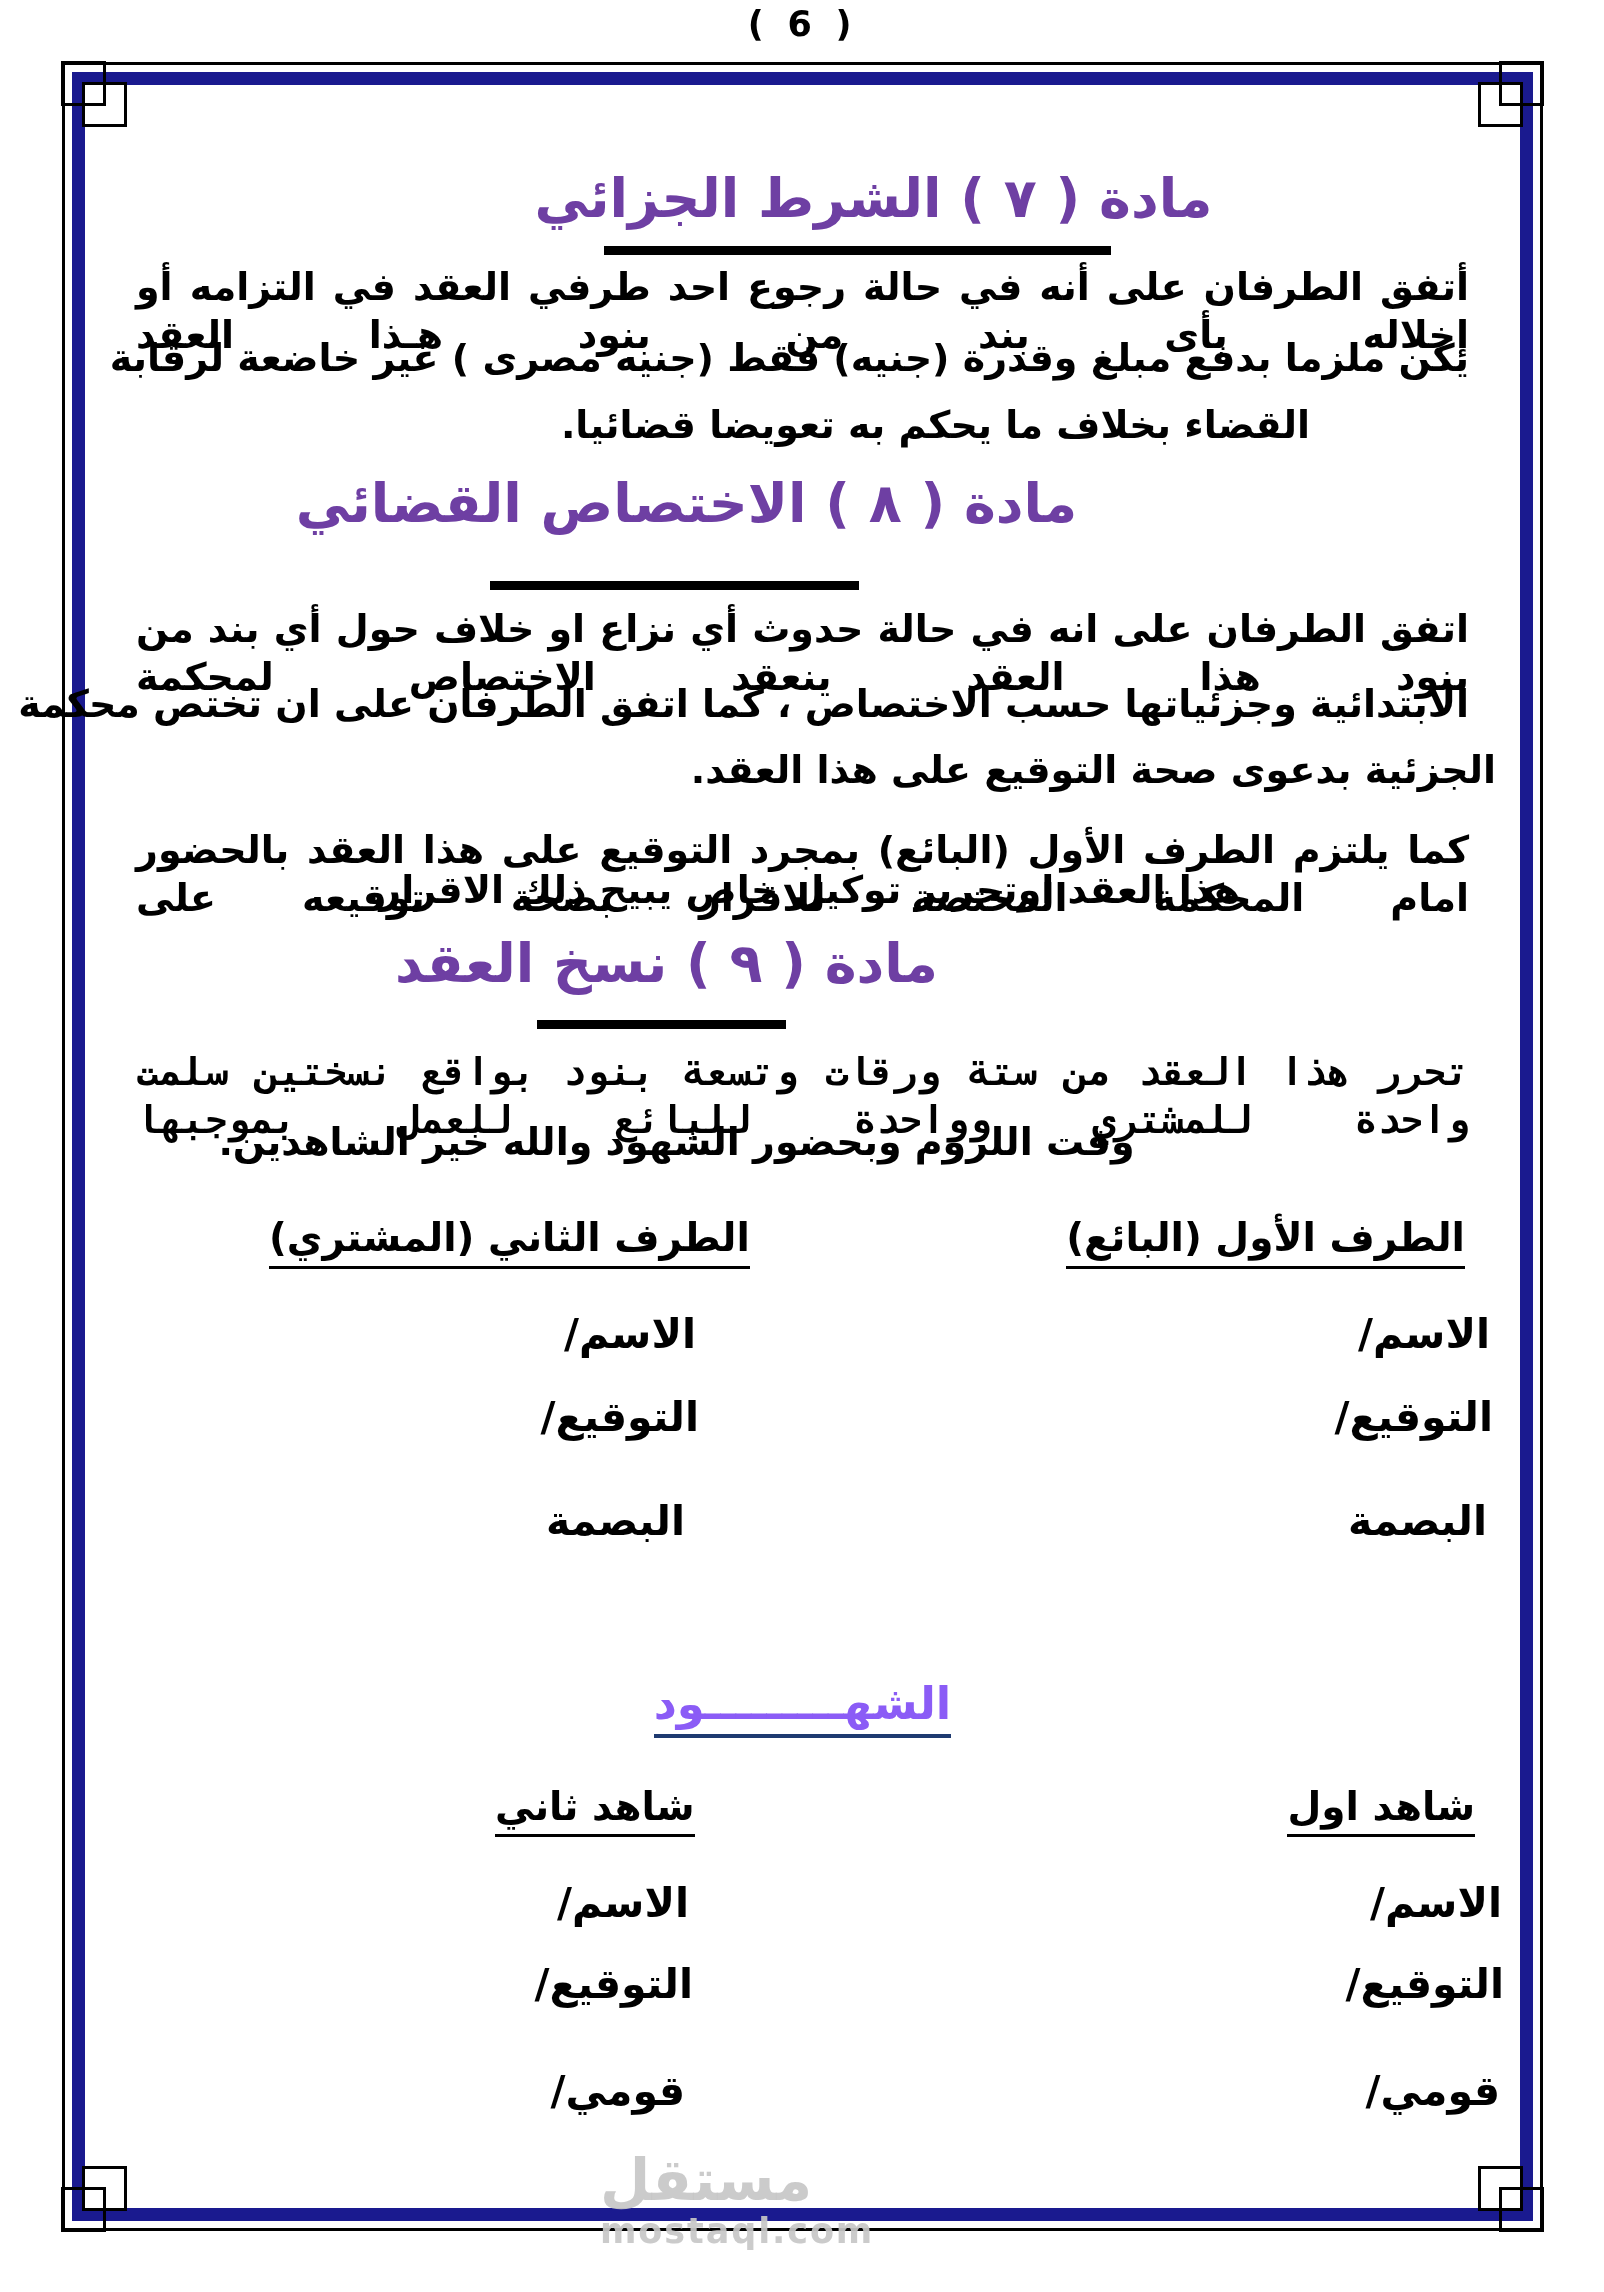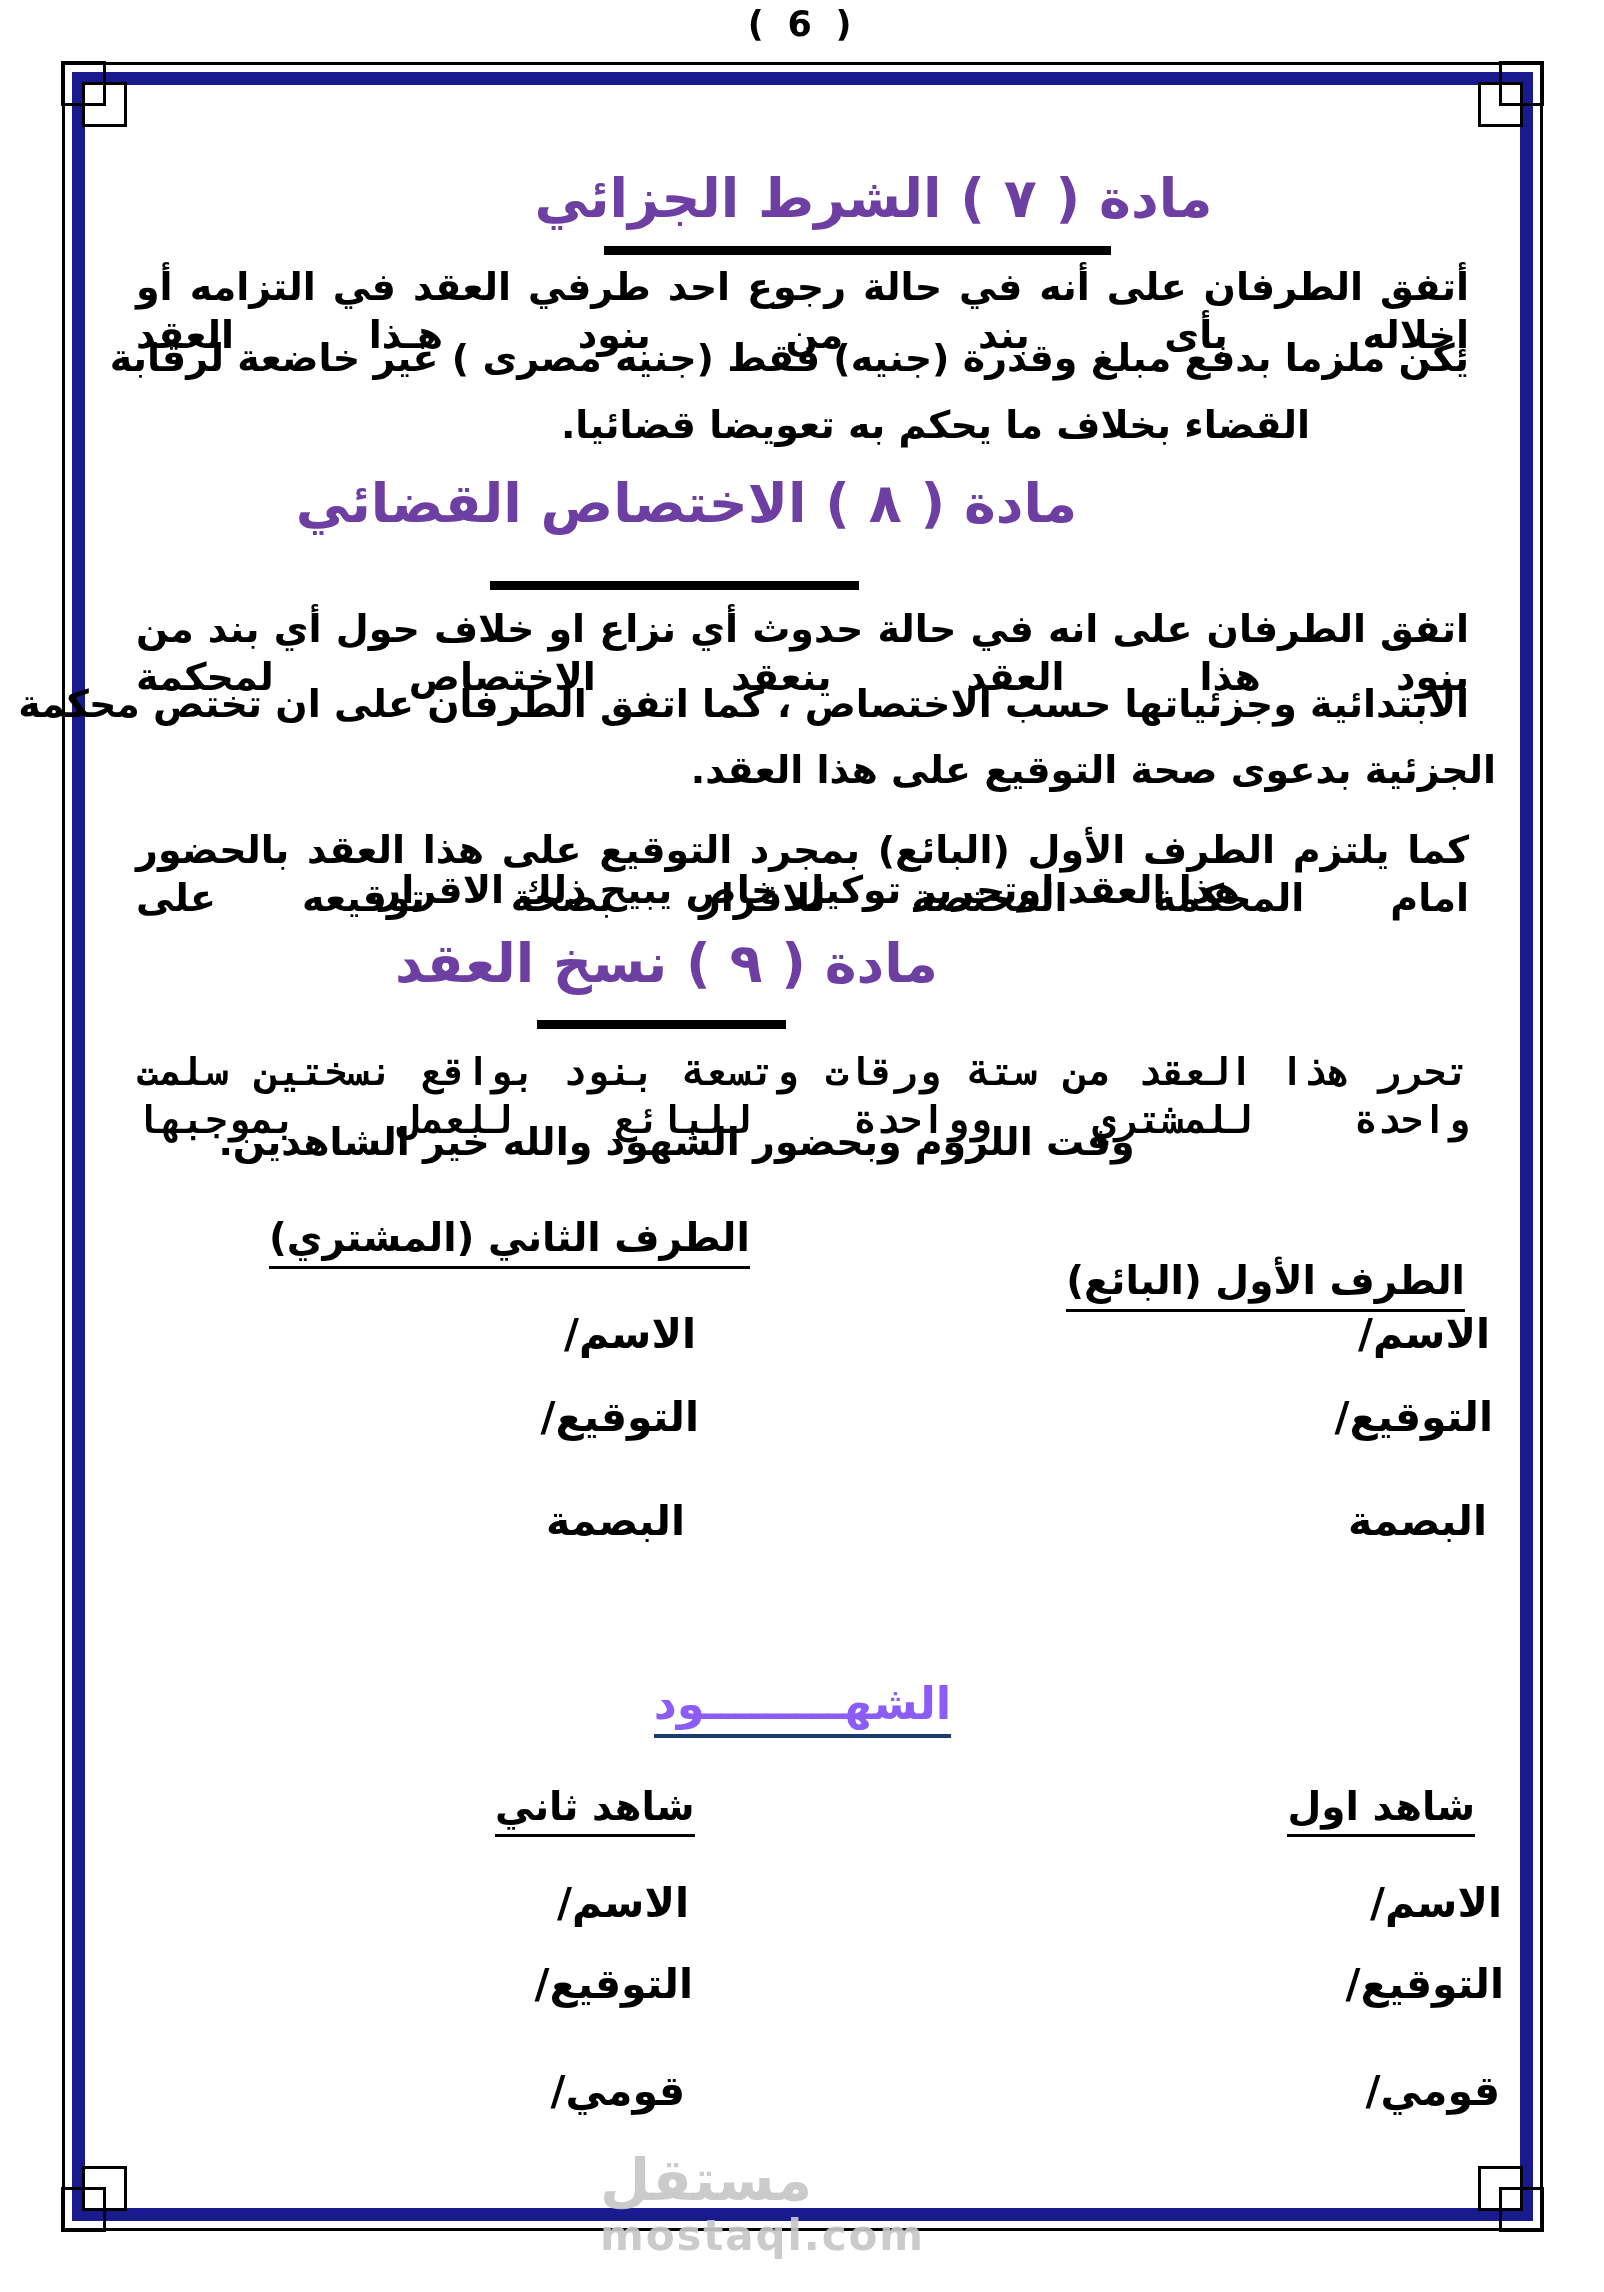--- a/index.html
+++ b/index.html
@@ -80,21 +80,21 @@
     position:absolute; direction:rtl; font-size:39px; font-weight:bold; color:#000;
     border-bottom:3.9px solid #000; padding-bottom:4.9px; z-index:3; white-space:nowrap;
   }
   
   .watermark{
     position:absolute; top:2150px; left:600px; width:291px;
     text-align:left; z-index:6; color:rgba(199,199,199,0.92);
     pointer-events:none;
   }
   .watermark .wm-ar{ font-size:58px; font-weight:bold; line-height:1.05; direction:rtl;}
-  .watermark .wm-en{ font-size:42px; font-weight:bold; letter-spacing:1.9px;}
+  .watermark .wm-en{ font-size:35px; font-weight:bold; letter-spacing:1.9px;}
 </style>
 </head>
 <body>
 
 <div class="page">
 
   <div class="page-number">( 6 )</div>
 
   <div class="frame-outer"></div>
   <div class="frame-inner"></div>
@@ -139,21 +139,21 @@
 
   <div class="line center" style="top:867px;">هذا العقد اوتحرير توكيل خاص يبيح ذلك الاقرار.</div>
 
   <div class="article-heading" style="top:932px; transform:translateX(-136px);">مادة ( ٩ ) نسخ العقد</div>
   <div class="heading-underline" style="top:1020px; left:537px; width:249px;"></div>
 
   <div class="line justify" style="top:1051px;font-family:Liberation Mono, monospace;">تحرر هذا العقد من ستة ورقات وتسعة بنود بواقع نسختين سلمت واحدة للمشتري وواحدة للبائع للعمل بموجبها</div>
 
   <div class="line center" style="top:1119px; transform:translateX(-126px);">وقت اللزوم وبحضور الشهود والله خير الشاهدين.</div>
 
-  <div class="party-title" style="top:1215px; right:140px;margin-top:43px;">الطرف الأول (البائع)</div>
+  <div class="party-title" style="top:1215px; right:140px;">الطرف الأول (البائع)</div>
   <div class="party-title" style="top:1215px; left:269px;">الطرف الثاني (المشتري)</div>
 
   <div class="field-label" style="top:1310px; right:115px;">الاسم/</div>
   <div class="field-label" style="top:1310px; right:909px;">الاسم/</div>
 
   <div class="field-label" style="top:1393px; right:112px;">التوقيع/</div>
   <div class="field-label" style="top:1393px; right:906px;">التوقيع/</div>
 
   <div class="field-label" style="top:1497px; right:118px;">البصمة</div>
   <div class="field-label" style="top:1497px; right:920px;">البصمة</div>

